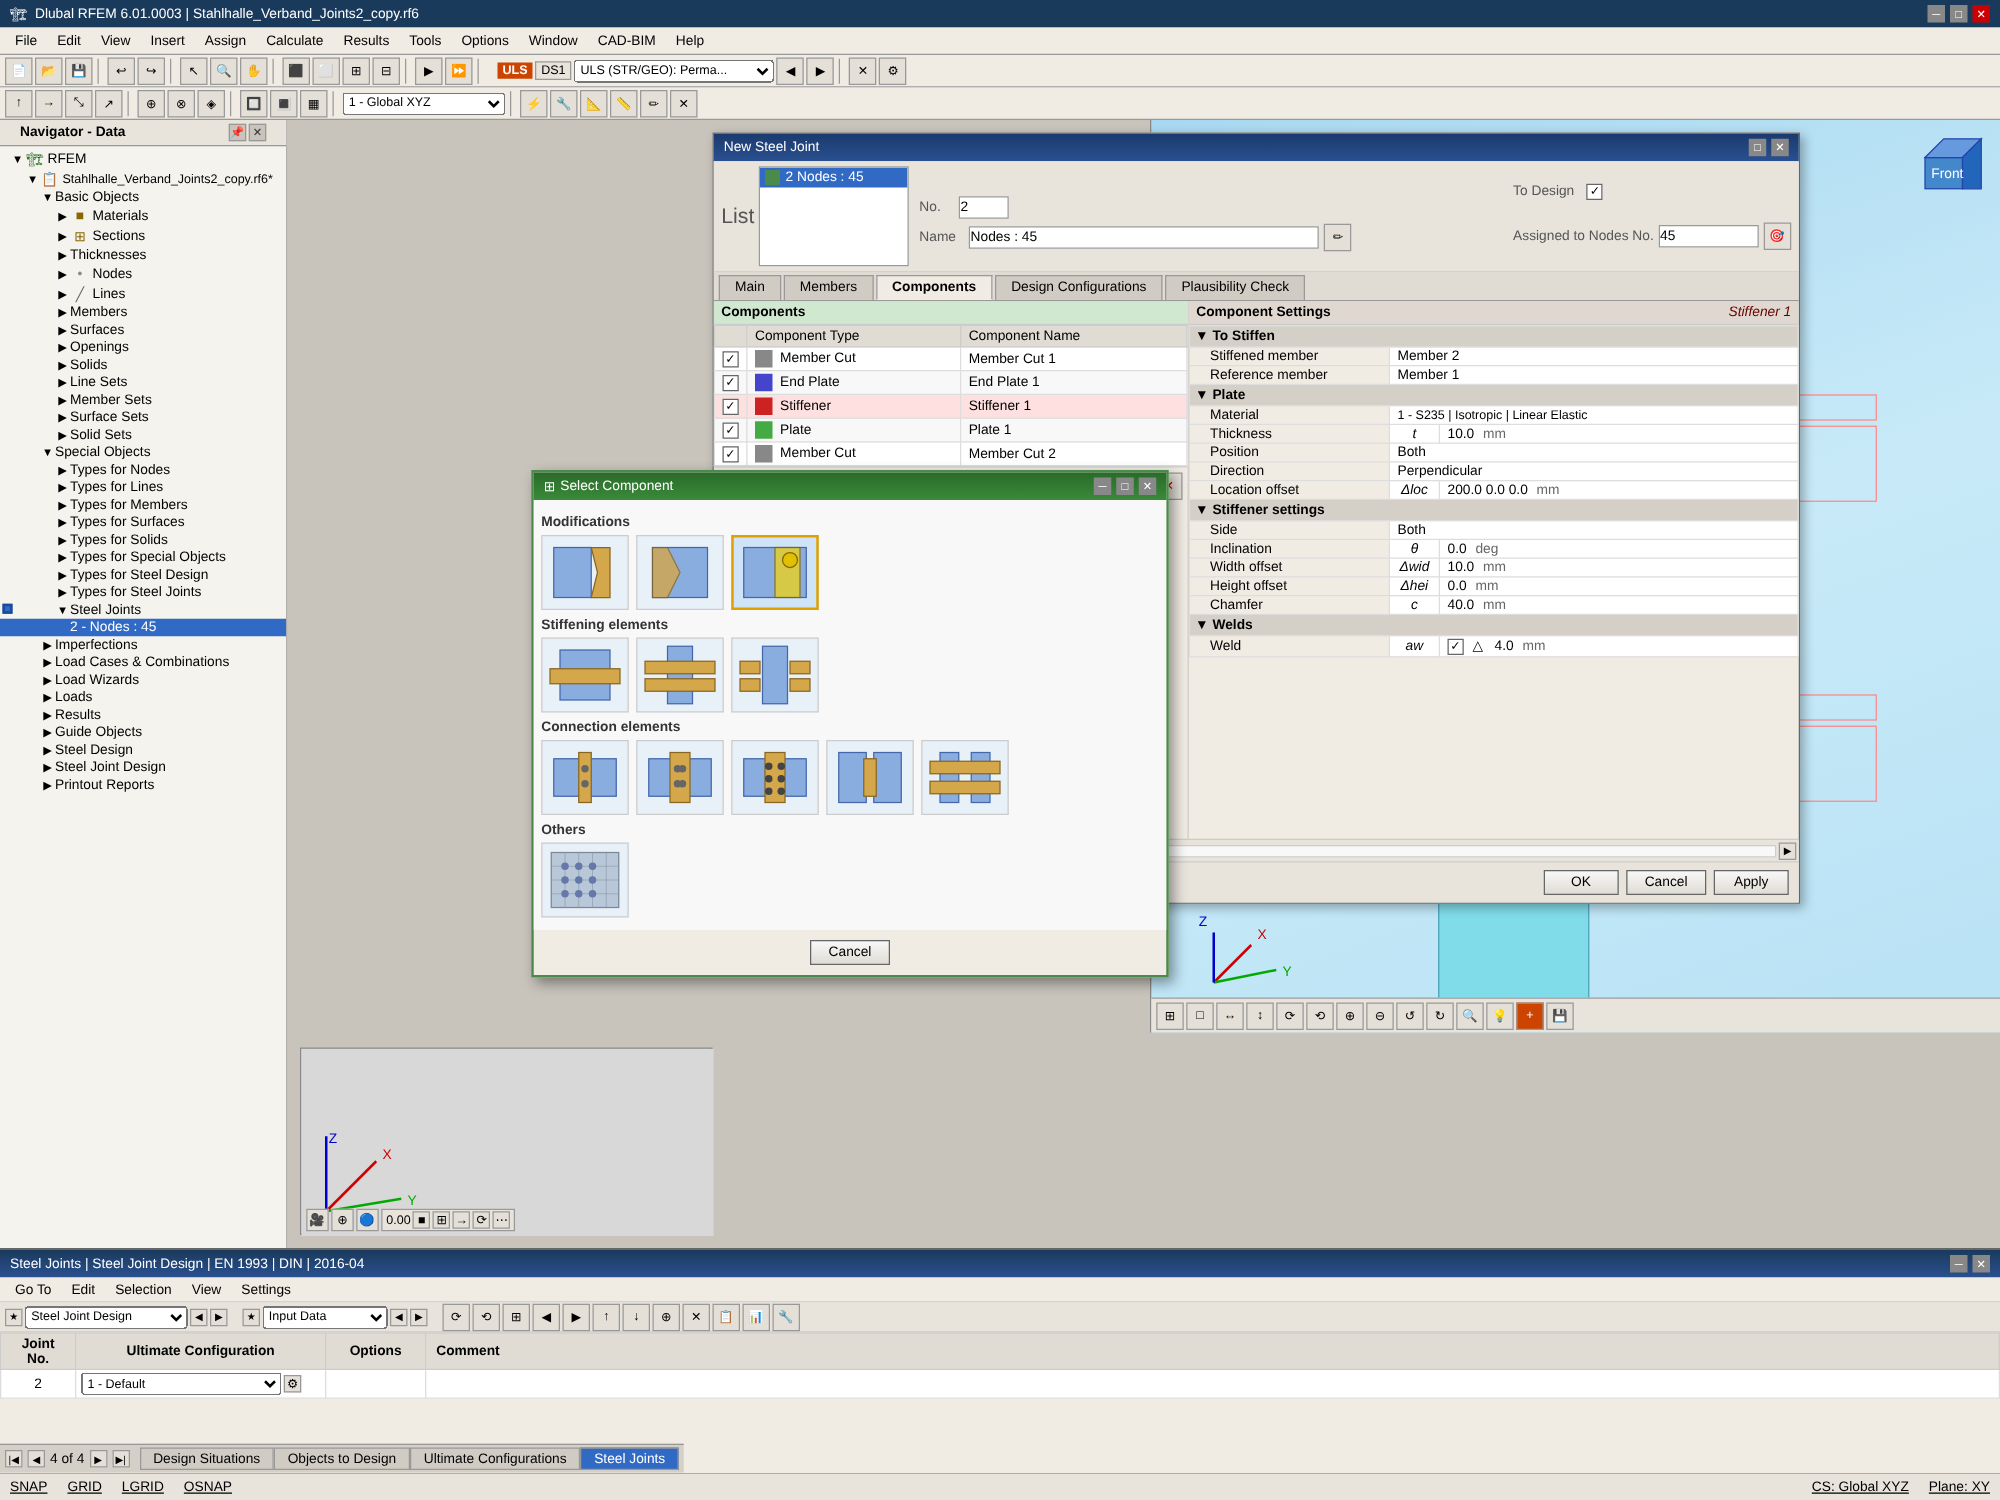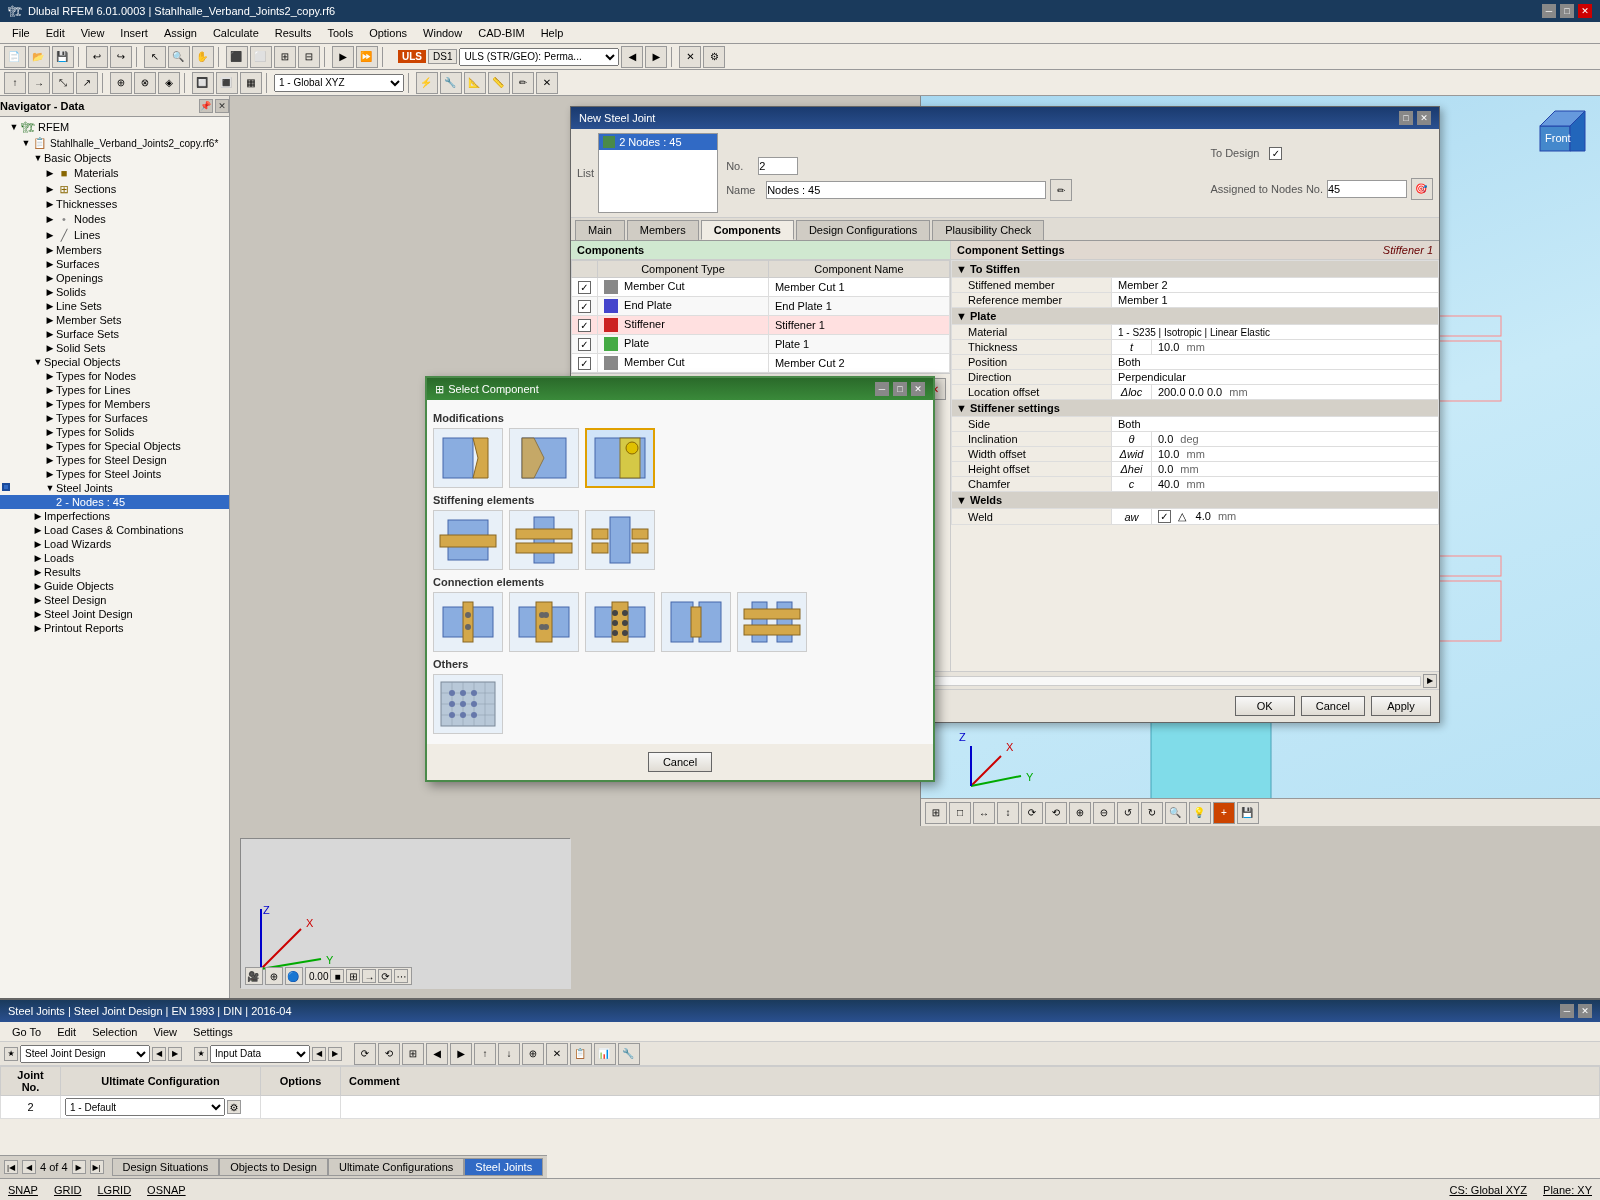--- a/index.html
+++ b/index.html
@@ -15,21 +15,21 @@
     .menu-bar { background: #f0ece4; height: 22px; display: flex; align-items: center; border-bottom: 1px solid #999; padding: 0 4px; }
     .menu-item { padding: 2px 8px; cursor: pointer; font-size: 11px; }
 
     
     .toolbar { background: #f0ece4; height: 26px; display: flex; align-items: center; border-bottom: 1px solid #999; padding: 0 4px; gap: 2px; }
     .toolbar-btn { width: 22px; height: 22px; background: #e4e0d8; border: 1px solid #999; cursor: pointer; display: flex; align-items: center; justify-content: center; font-size: 10px; }
     .toolbar-sep { width: 4px; height: 20px; border-left: 1px solid #999; margin: 0 2px; }
 
     
     .navigator { width: 230px; background: #f5f3ee; border-right: 1px solid #999; display: flex; flex-direction: column; }
-    .navigator-header { background: #e8e4dc; padding: 3px 0; border-bottom: 1px solid #999; display: flex; justify-content: space-between; align-items: center; font-weight: bold; font-size: 11px; }
+    .navigator-header { background: #e8e4dc; padding: 3px 16px; border-bottom: 1px solid #999; display: flex; justify-content: space-between; align-items: center; font-weight: bold; font-size: 11px; }
     .nav-tree { flex: 1; overflow-y: auto; padding: 2px 0; }
     .nav-item { display: flex; align-items: center; padding: 1px 4px; cursor: pointer; white-space: nowrap; }
     .nav-item.selected { background: #316ac5; color: white; }
     .nav-expand { width: 12px; height: 12px; display: inline-flex; align-items: center; justify-content: center; font-size: 9px; cursor: pointer; }
     .nav-icon { width: 16px; height: 14px; margin-right: 2px; display: inline-flex; align-items: center; justify-content: center; }
     .indent1 { padding-left: 8px; }
     .indent2 { padding-left: 20px; }
     .indent3 { padding-left: 32px; }
     .indent4 { padding-left: 44px; }
 
@@ -53,21 +53,21 @@
     .btn { padding: 3px 14px; border: 1px solid #666; background: linear-gradient(180deg, #f8f8f8 0%, #e0dcd4 100%); cursor: pointer; font-size: 11px; min-width: 60px; }
     .btn-ok { background: linear-gradient(180deg, #f8f8f8 0%, #e0dcd4 100%); }
 
     
     .tab-bar { display: flex; background: #e0dcd4; border-bottom: 1px solid #999; padding: 0 4px; padding-top: 2px; }
     .tab { padding: 3px 12px; cursor: pointer; border: 1px solid #999; border-bottom: none; background: #d0ccc4; margin-right: 2px; font-size: 11px; }
     .tab.active { background: #f0ece4; font-weight: bold; border-bottom: 1px solid #f0ece4; }
 
     
     .components-table { width: 100%; border-collapse: collapse; font-size: 11px; }
-    .components-table th { background: #e0dcd4; padding: 2px 6px; border: 1px solid #ccc; text-align: center; font-weight: normal; }
+    .components-table th { background: #e0dcd4; padding: 2px 6px; border: 1px solid #ccc; text-align: left; font-weight: normal; }
     .components-table td { padding: 2px 6px; border: 1px solid #ddd; }
     .components-table tr:nth-child(even) { background: #f8f8f8; }
     .components-table tr:nth-child(odd) { background: white; }
 
     
     .prop-grid { width: 100%; border-collapse: collapse; font-size: 11px; }
     .prop-grid td { padding: 1px 6px; border: 1px solid #ddd; vertical-align: middle; }
     .prop-grid .prop-label { background: #f0ece4; width: 160px; }
     .prop-grid .prop-value { background: white; }
     .prop-grid .group-header { background: #e0dcd4; font-weight: bold; cursor: pointer; }
@@ -435,21 +435,21 @@
       <div class="dialog-title-bar">
         <span>New Steel Joint</span>
         <div style="display:flex;gap:4px;">
           <button class="title-bar-btn">□</button>
           <button class="title-bar-btn">✕</button>
         </div>
       </div>
 
       <div style="display:flex;padding:4px 6px;gap:8px;align-items:center;background:#e8e4dc;border-bottom:1px solid #ccc;">
         <div style="display:flex;align-items:center;gap:4px;">
-          <span style="font-size:11px;color:#555;text-align:center;">List</span>
+          <span style="font-size:17px;color:#555;text-align:center;">List</span>
           <div style="width:120px;height:80px;background:white;border:1px solid #999;overflow-y:auto;">
             <div style="background:#316ac5;color:white;padding:2px 4px;font-size:11px;display:flex;align-items:center;gap:2px;">
               <span style="display:inline-block;width:12px;height:12px;background:#4a8a4a;margin-right:2px;"></span>
               <span>2  Nodes : 45</span>
             </div>
           </div>
         </div>
         <div style="display:flex;flex-direction:column;gap:4px;">
           <div style="display:flex;align-items:center;gap:4px;margin-top:12px;">
             <span style="font-size:11px;width:28px;color:#555;">No.</span>

